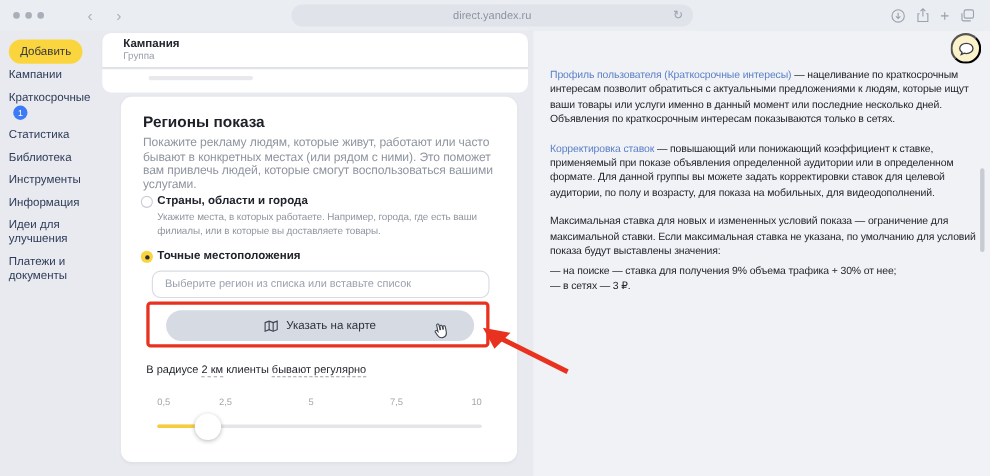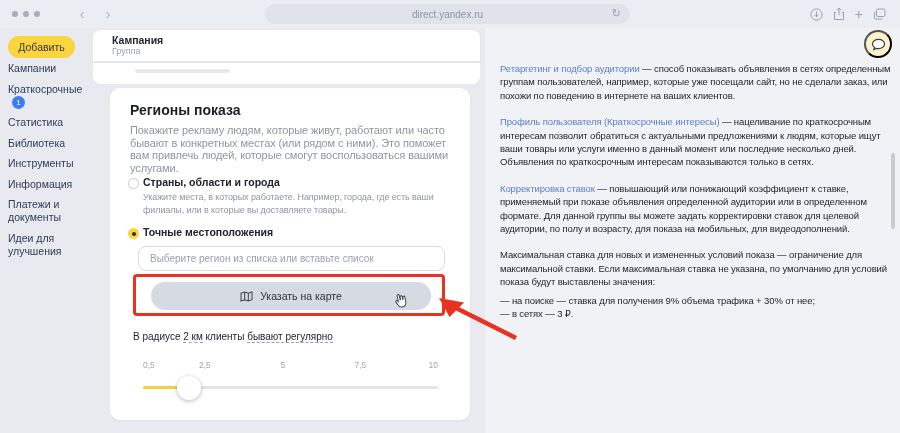--- a/index.html
+++ b/index.html
@@ -116,35 +116,34 @@
   </div>
 
   <button class="add-btn">Добавить</button>
   <nav class="nav">
     <div class="nav-item">Кампании</div>
     <div class="nav-item"><span>Краткосрочные</span><span class="badge">1</span></div>
     <div class="nav-item">Статистика</div>
     <div class="nav-item">Библиотека</div>
     <div class="nav-item">Инструменты</div>
     <div class="nav-item">Информация</div>
+    <div class="nav-item">Идеи для улучшения</div>
     <div class="nav-item">Платежи и документы</div>
-    <div class="nav-item">Идеи для улучшения</div>
   </nav>
 
   <div class="tabcard">
     <div class="tab-title">Кампания</div>
     <div class="tab-sub">Группа</div>
   </div>
   <div class="strip">
     <div class="skeleton"></div>
   </div>
 
   <div class="help">
     <div class="help-inner">
-      <p><span class="help-link">Ретаргетинг и подбор аудитории</span><span> — способ показывать объявления в сетях определенным группам пользователей, например, которые уже посещали сайт, но не сделали заказ, или похожи по поведению в интернете на ваших клиентов.</span></p>
       <p><span class="help-link">Профиль пользователя (Краткосрочные интересы)</span><span> — нацеливание по краткосрочным интересам позволит обратиться с актуальными предложениями к людям, которые ищут ваши товары или услуги именно в данный момент или последние несколько дней. Объявления по краткосрочным интересам показываются только в сетях.</span></p>
       <p><span class="help-link">Корректировка ставок</span><span> — повышающий или понижающий коэффициент к ставке, применяемый при показе объявления определенной аудитории или в определенном формате. Для данной группы вы можете задать корректировки ставок для целевой аудитории, по полу и возрасту, для показа на мобильных, для видеодополнений.</span></p>
       <p style="margin-bottom:5px;"><span>Максимальная ставка для новых и измененных условий показа — ограничение для максимальной ставки. Если максимальная ставка не указана, по умолчанию для условий показа будут выставлены значения:</span></p>
       <div class="help-list">
         <div>—   на поиске — ставка для получения 9% объема трафика + 30% от нее;</div>
         <div>—   в сетях — 3 ₽.</div>
       </div>
     </div>
   </div>
   <div class="scrollthumb"></div>

